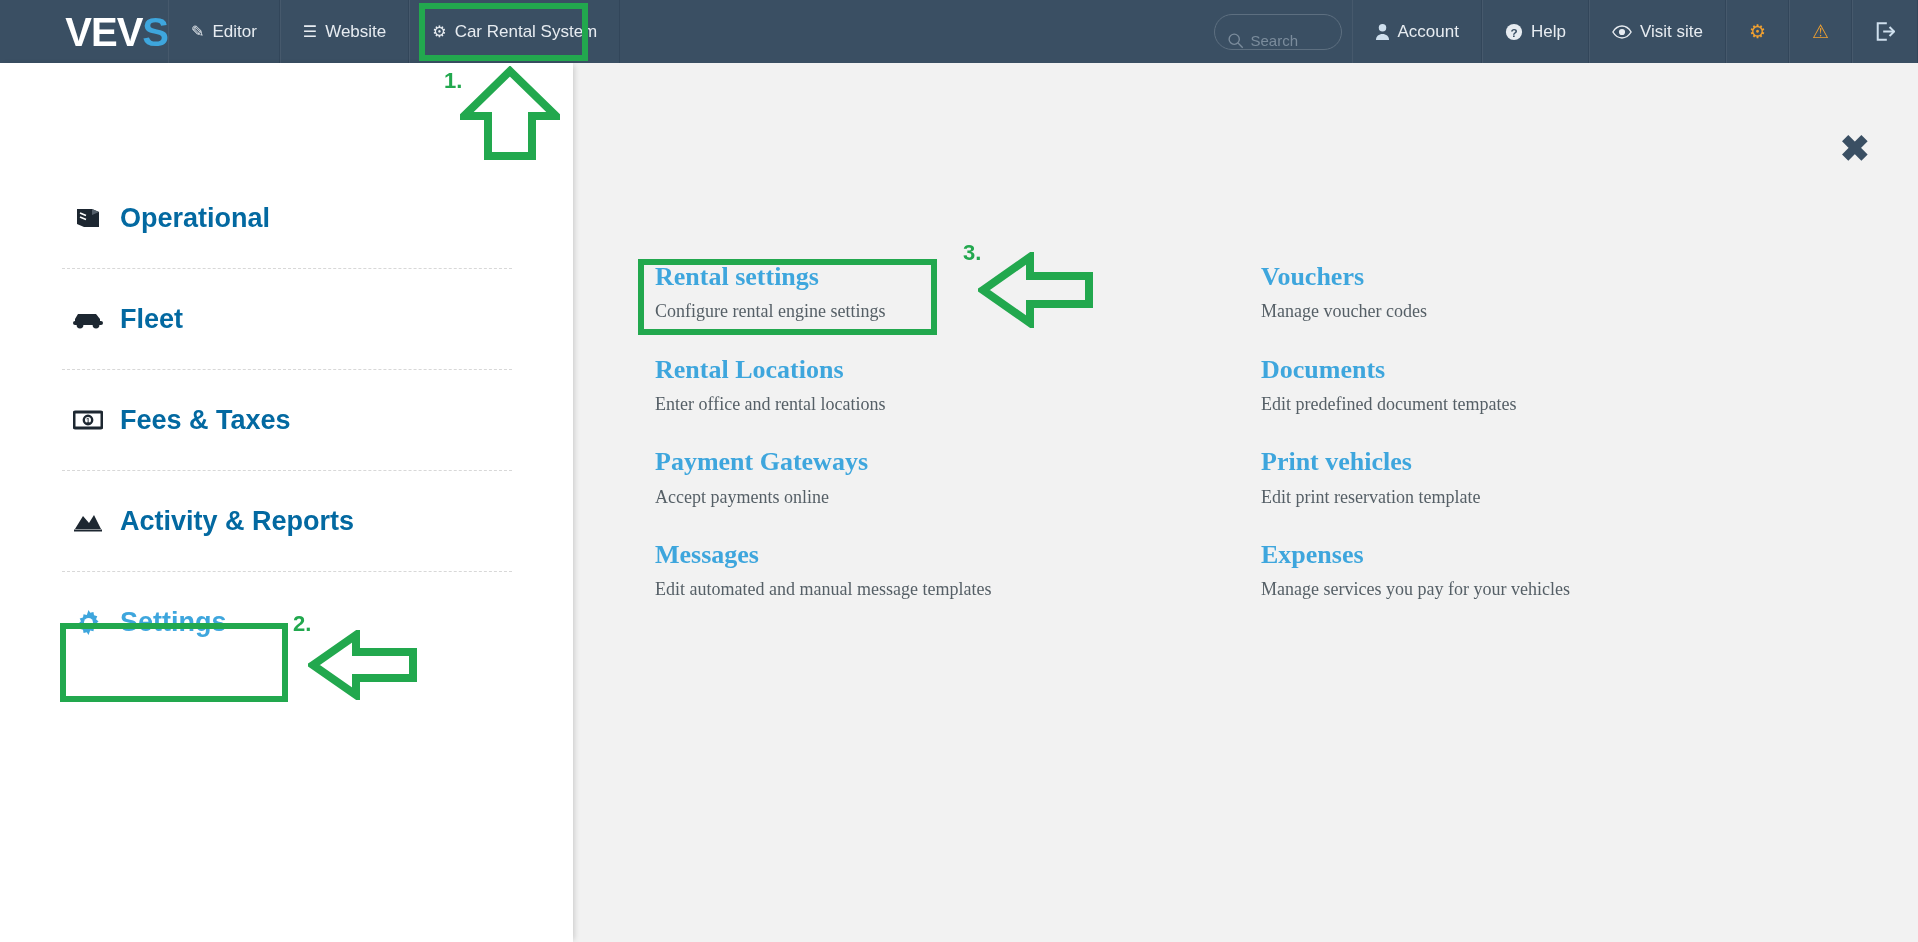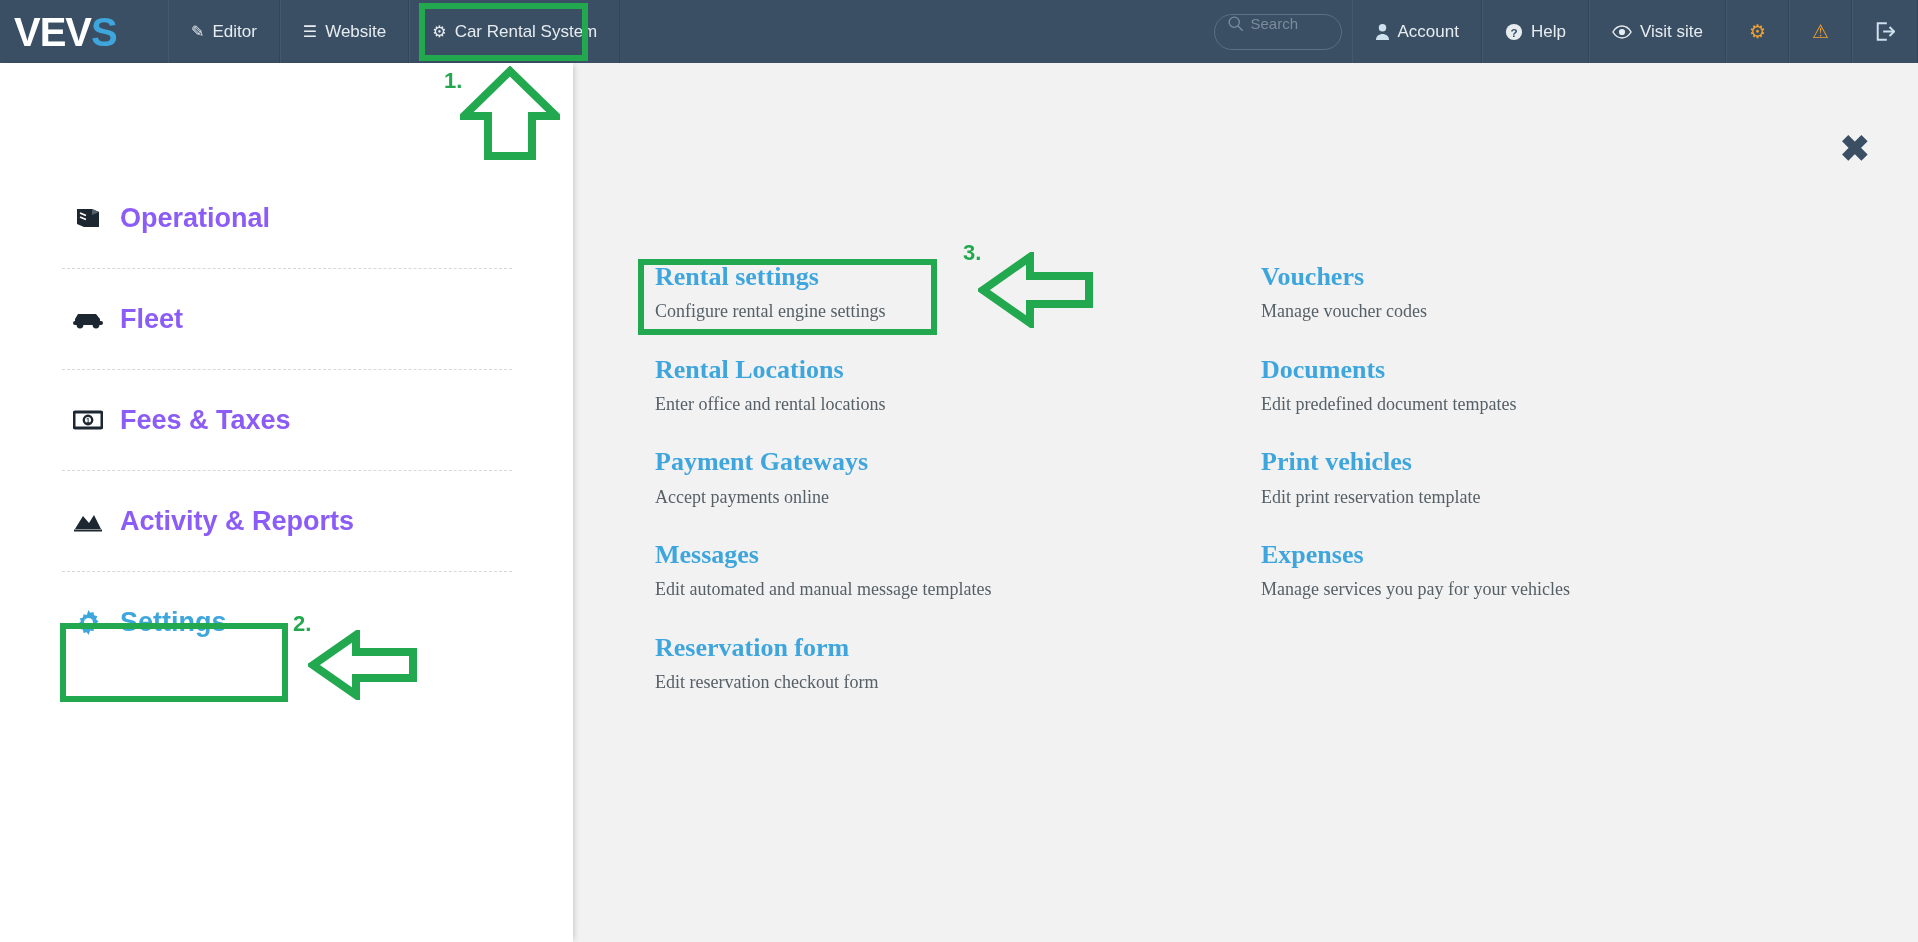--- a/index.html
+++ b/index.html
@@ -8,21 +8,21 @@
     font-family:"Liberation Sans", sans-serif;
     background:#ffffff; overflow:hidden;
   }
 
   
   #topbar{
     position:absolute; left:0; top:0; width:1918px; height:63px;
     background:#3a4f63; display:flex; align-items:stretch;
   }
   .logo-cell{
-    width:168px; display:flex; align-items:center; justify-content:flex-start;
+    width:168px; display:flex; align-items:center; justify-content:flex-end;
     padding-left:14px;
   }
   .logo-text{
     font-size:40px; font-weight:bold; letter-spacing:-1px; line-height:1;
     color:#ffffff; font-family:"Liberation Sans", sans-serif;
   }
   .logo-text .s{ color:#3ea6dd; }
 
   .nav-item{
     display:flex; align-items:center; gap:8px;
@@ -30,39 +30,39 @@
     border-left:1px solid #46596c; border-right:1px solid #32465a;
     cursor:pointer; white-space:nowrap;
   }
   .nav-item .gly{ font-size:16px; line-height:1; display:inline-block; }
   #nav-car{ position:relative; }
 
   .spacer{ flex:1 1 auto; }
 
   .search-box{
     align-self:center; width:128px; height:36px; border:1px solid #5d6f80;
-    border-radius:18px; display:flex; align-items:flex-start; gap:7px;
+    border-radius:18px; display:flex; align-items:flex-end; gap:7px;
     padding:0 12px; margin-right:10px; color:#7b8c9c; cursor:text;
   }
   .search-box .txt{ font-size:15px; color:#7b8c9c; }
 
   .icon-only{ padding:0 22px; }
   .orange{ color:#f0a030; font-size:19px; }
 
   
   #sidebar{
     position:absolute; left:0; top:63px; width:573px; height:879px;
     background:#ffffff; box-shadow:3px 0 6px -2px rgba(0,0,0,.18);
     z-index:3;
   }
   #sidenav{ position:absolute; left:62px; top:105px; width:450px; }
   .side-item{
     height:101px; display:flex; align-items:center; gap:16px;
     border-bottom:1px dashed #d8d8d8;
-    font-size:27px; font-weight:bold; color:#8b5cf6; cursor:pointer;
+    font-size:27px; font-weight:bold; color:#0369a1; cursor:pointer;
     padding-left:10px;
   }
   .side-item:last-child{ border-bottom:none; }
   .side-item .sicon{ width:32px; display:flex; align-items:center; justify-content:center; }
   .side-item.active{ color:#3ea6dd;text-align:right; }
   .side-item.active .sicon{ color:#3ea6dd; }
 
   
   #main{
     position:absolute; left:573px; top:63px;
@@ -247,24 +247,20 @@
     <div class="link-block">
       <div class="lb-title">Payment Gateways</div>
       <div class="lb-desc">Accept payments online</div>
     </div>
 
     <div class="link-block">
       <div class="lb-title">Messages</div>
       <div class="lb-desc">Edit automated and manual message templates</div>
     </div>
 
-    <div class="link-block">
-      <div class="lb-title">Reservation form</div>
-      <div class="lb-desc">Edit reservation checkout form</div>
-    </div>
 
   </div>
 
   <div class="col" id="col-right">
 
     <div class="link-block">
       <div class="lb-title">Vouchers</div>
       <div class="lb-desc">Manage voucher codes</div>
     </div>
 

